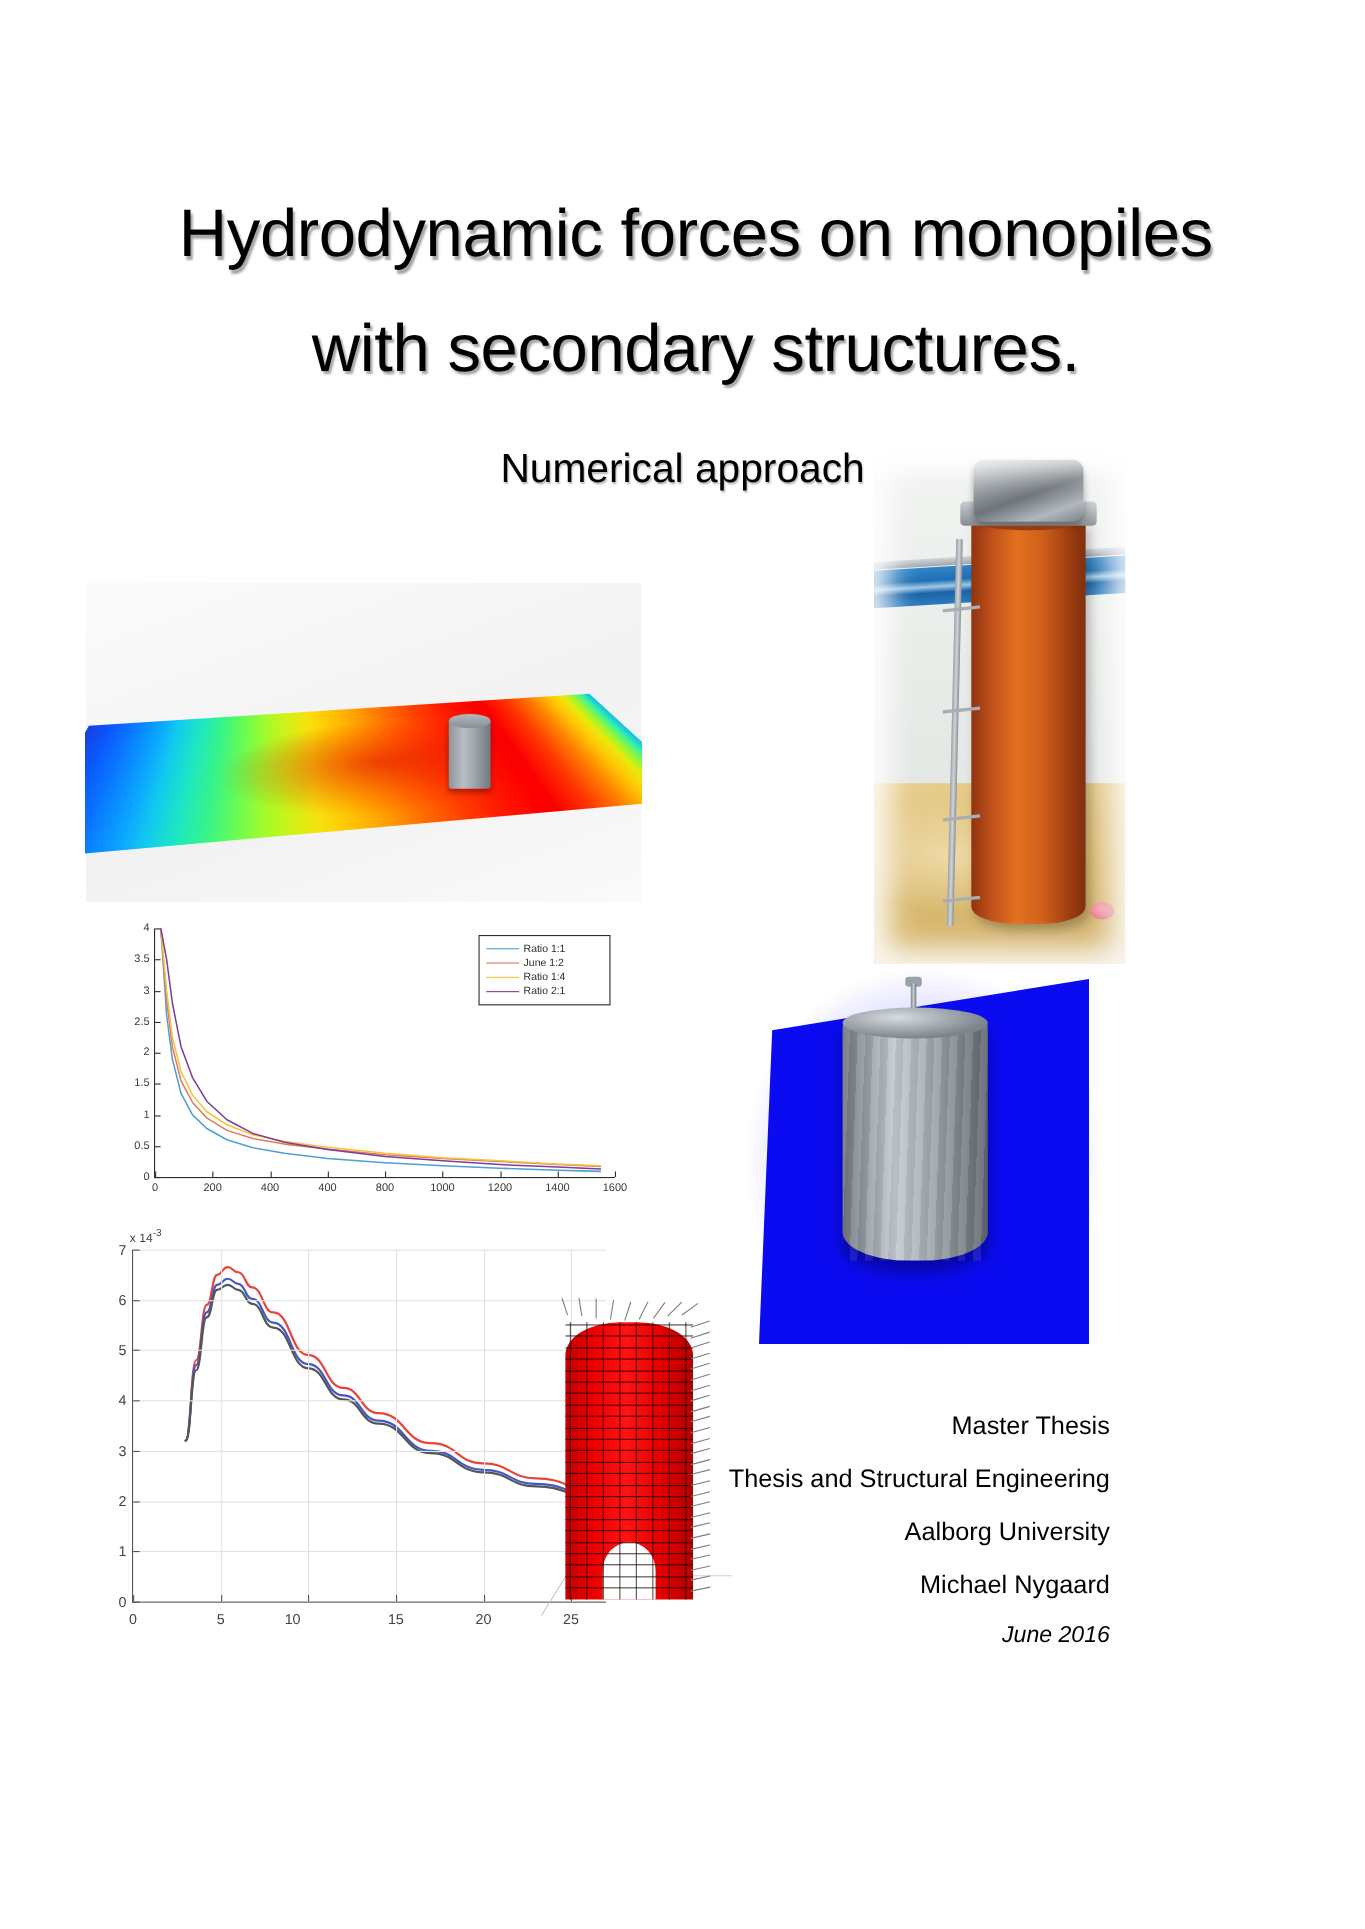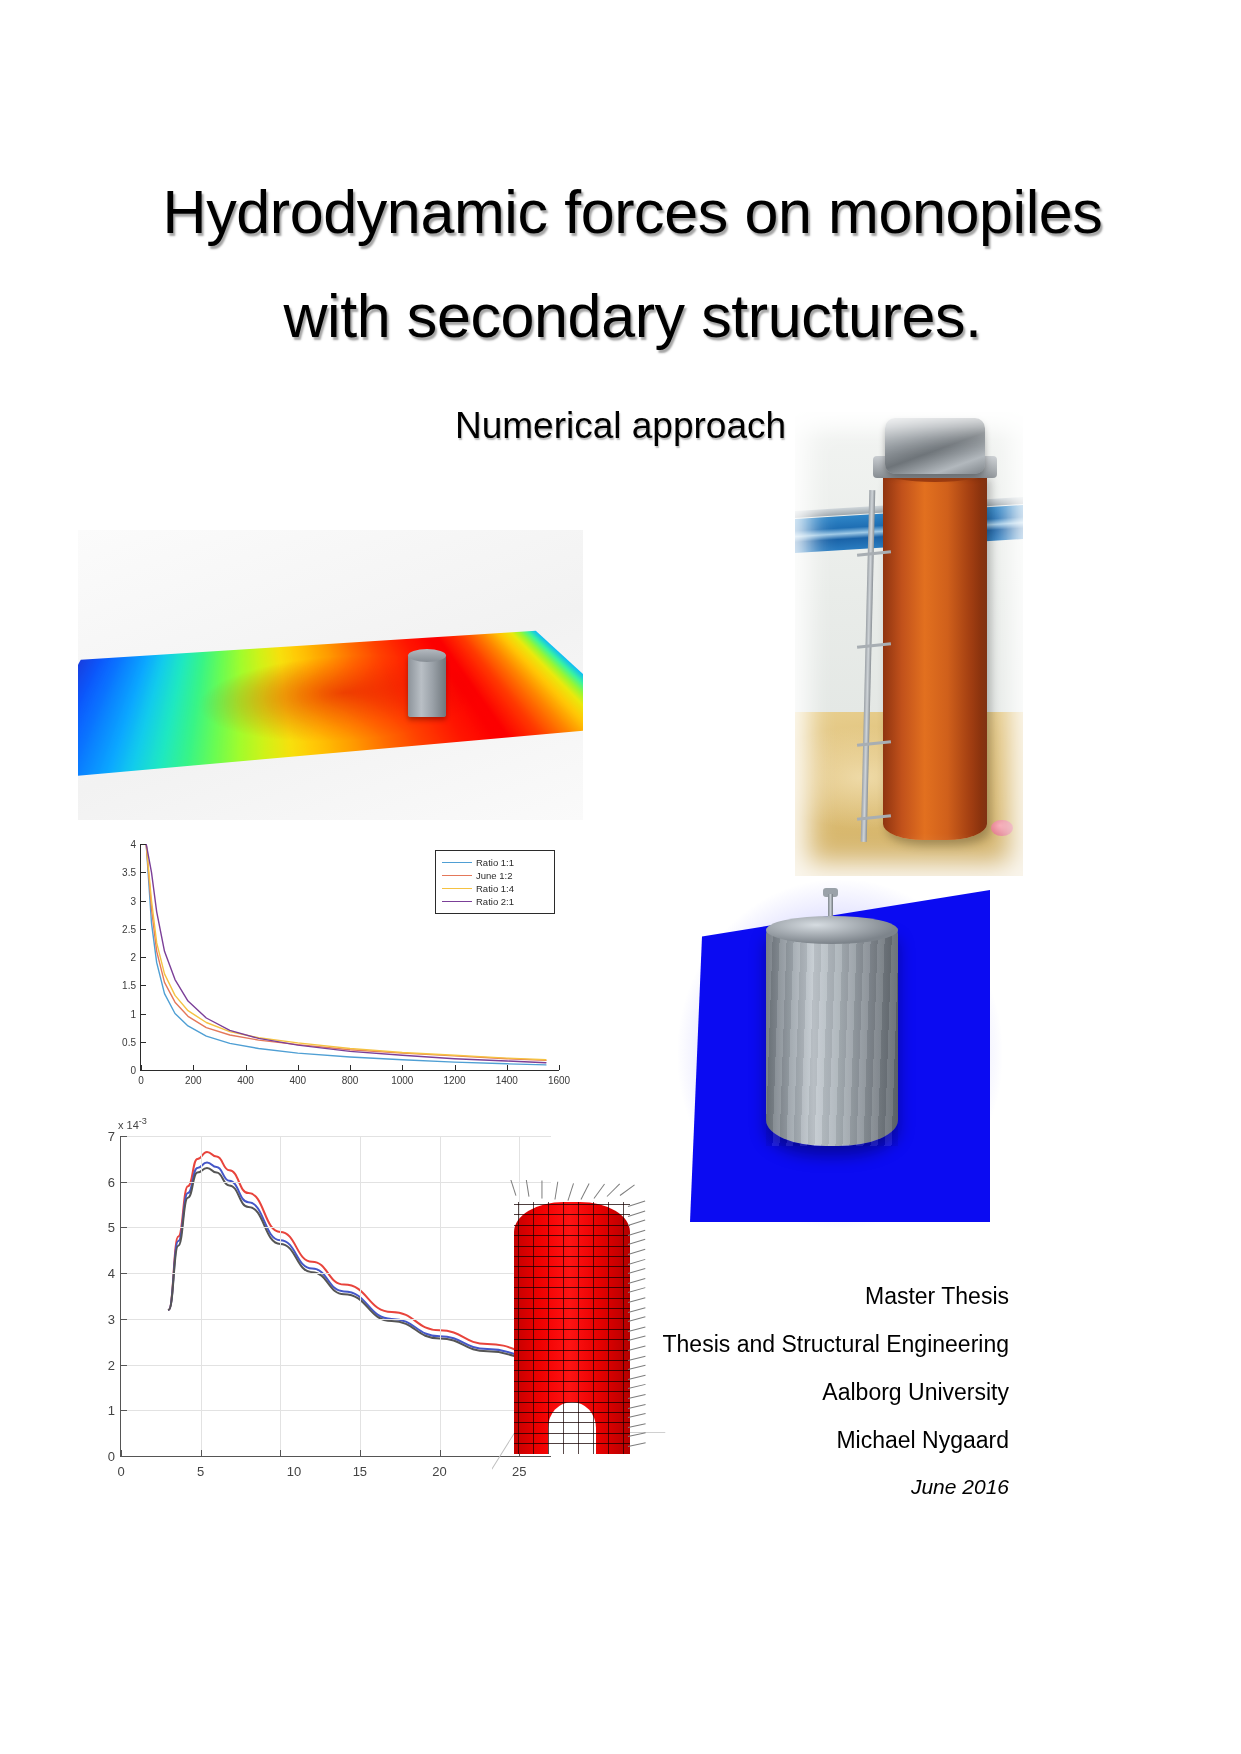--- a/index.html
+++ b/index.html
@@ -314,21 +314,21 @@
           <path d="M47.8,173.7C52.6,173.7 52.6,105.1 57.3,105.1C62.1,105.1 62.1,57.1 66.9,57.1C71.7,57.1 71.7,32.0 76.4,32.0C81.2,32.0 81.2,26.5 86.0,26.5C90.8,26.5 90.8,31.1 95.6,31.1C101.9,31.1 101.9,44.8 108.3,44.8C117.9,44.8 117.9,66.3 127.4,66.3C143.3,66.3 143.3,104.2 159.3,104.2C175.2,104.2 175.2,132.6 191.1,132.6C207.0,132.6 207.0,155.4 223.0,155.4C246.9,155.4 246.9,182.9 270.7,182.9C294.6,182.9 294.6,200.2 318.5,200.2C342.4,200.2 342.4,213.0 366.3,213.0C393.4,213.0 393.4,223.1 420.4,223.1" fill="none" stroke="#4557c8" stroke-width="2" stroke-linejoin="round" stroke-linecap="round"></path>
           <path d="M47.8,173.7C52.6,173.7 52.6,109.7 57.3,109.7C62.1,109.7 62.1,61.7 66.9,61.7C71.7,61.7 71.7,36.6 76.4,36.6C81.2,36.6 81.2,32.0 86.0,32.0C90.8,32.0 90.8,36.6 95.6,36.6C101.9,36.6 101.9,49.4 108.3,49.4C117.9,49.4 117.9,70.9 127.4,70.9C143.3,70.9 143.3,107.9 159.3,107.9C175.2,107.9 175.2,136.2 191.1,136.2C207.0,136.2 207.0,158.2 223.0,158.2C246.9,158.2 246.9,185.1 270.7,185.1C294.6,185.1 294.6,202.5 318.5,202.5C342.4,202.5 342.4,215.3 366.3,215.3C393.4,215.3 393.4,224.9 420.4,224.9" fill="none" stroke="#555555" stroke-width="2" stroke-linejoin="round" stroke-linecap="round"></path>
         </svg>
     <div class="c2-tickx" style="left: 0px;"></div>
         <div class="c2-xlab" style="left: 0px;">0</div>
         <div class="gv" style="left: 79.6296px;"></div>
         <div class="c2-tickx" style="left: 79.6296px;"></div>
         <div class="c2-xlab" style="left: 79.6296px;">5</div>
         <div class="gv" style="left: 159.259px;"></div>
         <div class="c2-tickx" style="left: 159.259px;"></div>
-        <div class="c2-xlab" style="left: 173px; text-align: right;">10</div>
+        <div class="c2-xlab" style="left: 145px; text-align: right;">10</div>
         <div class="gv" style="left: 238.889px;"></div>
         <div class="c2-tickx" style="left: 238.889px;"></div>
         <div class="c2-xlab" style="left: 238.889px;">15</div>
         <div class="gv" style="left: 318.519px;"></div>
         <div class="c2-tickx" style="left: 318.519px;"></div>
         <div class="c2-xlab" style="left: 318.519px;">20</div>
         <div class="gv" style="left: 398.148px;"></div>
         <div class="c2-tickx" style="left: 398.148px;"></div>
         <div class="c2-xlab" style="left: 398.148px;">25</div>
         <div class="c2-ticky" style="top: 320px;"></div>

